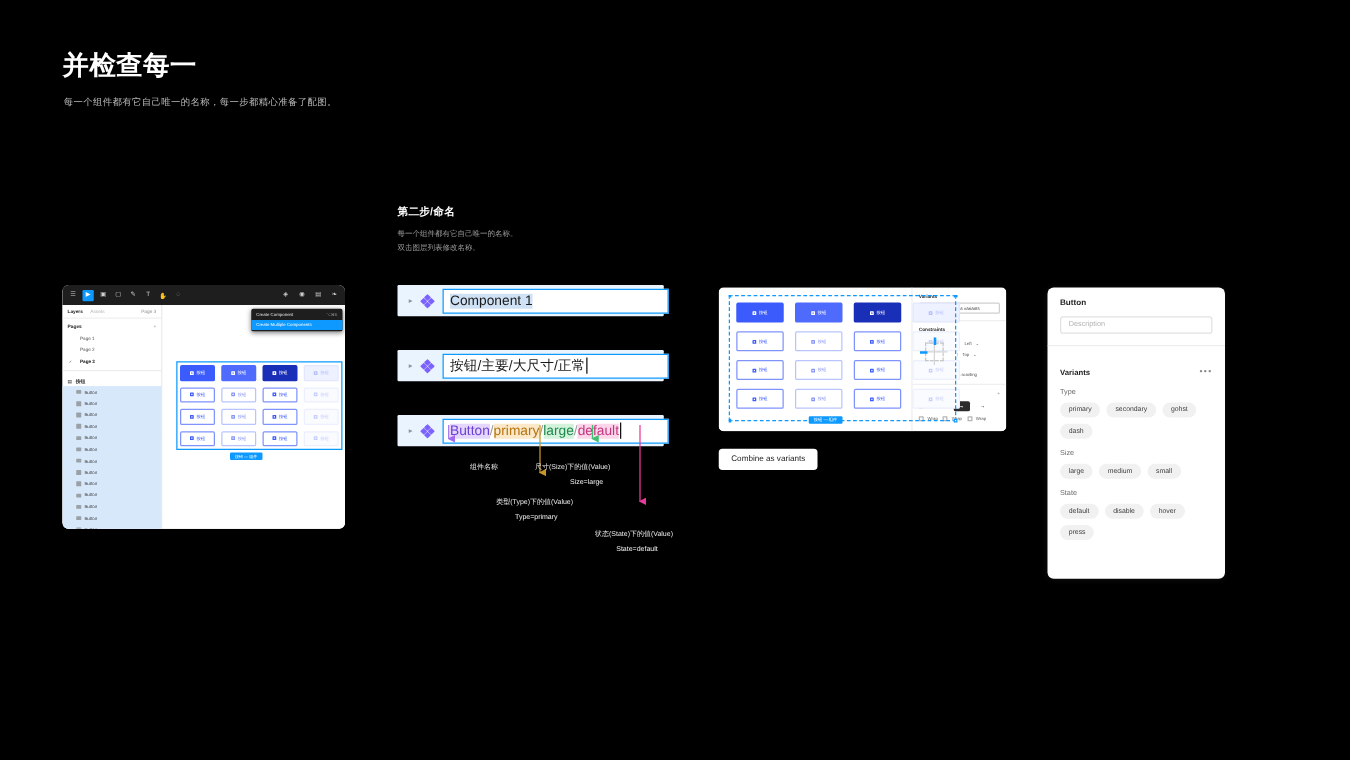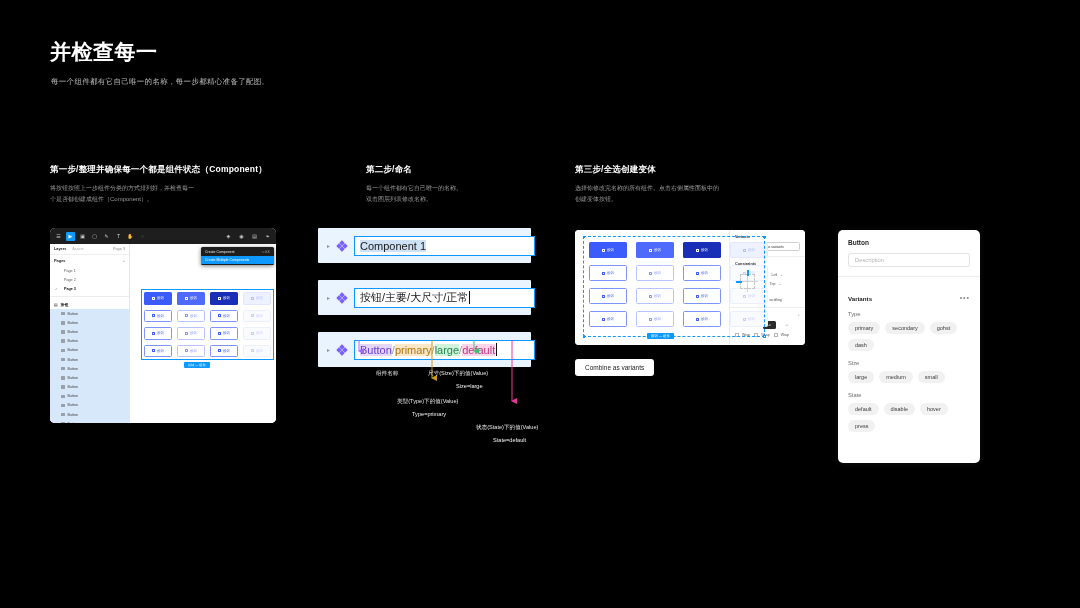--- a/index.html
+++ b/index.html
@@ -95,21 +95,21 @@
   .mini-btn.line  { background:#fff; border:.6px solid #7f93fd; color:#3b5bfd; }
   .mini-btn.line2 { background:#fff; border:.6px solid #b9c4fe; color:#8795f8; }
   .mini-btn.ghost { background:#eef1ff; border:.6px solid #e2e7ff; color:#b6bffa; }
   .mini-btn.ghostl{ background:#fafbff; border:.6px solid #eceffe; color:#c8cefb; }
   .mini-tag { position:absolute; left:54px; top:118px; background:#0d99ff; color:#fff;
               font-size:3.2px; padding:1px 4px; border-radius:1px; white-space:nowrap; }
 
   
   #panel2 { position:absolute; left:318px; top:228px; width:230px; height:220px; }
   .lrow {
-    position:absolute; left:0; width:213px; height:35px; background:#eaf4fe;
+    position:absolute; left:0; width:213px; height:25px; background:#eaf4fe;
     display:flex; align-items:center; gap:7px; padding-left:9px; border-radius:1px;
   }
   .lrow .caret { color:#8a95a5; font-size:6px; }
   .lrow .dia {
     width:10px; height:10px; position:relative; flex:0 0 10px;
   }
   .lrow .dia::before, .lrow .dia::after {
     content:''; position:absolute; width:4px; height:4px; background:#7b61ff;
     transform:rotate(45deg); border-radius:.5px;
   }
@@ -205,43 +205,29 @@
   }
 </style>
 </head>
 <body>
 
 <div id="page">
 
   <div class="page-title">并检查每一</div>
   <div class="page-sub">每一个组件都有它自己唯一的名称，每一步都精心准备了配图。</div>
 
-  <div class="col-head" style="left:50px; top:164px;">
-    <div class="h">第一步/整理并确保每一个都是组件状态（Component）</div>
-    <div class="d">
-      <div>将按钮按照上一步组件分类的方式排列好，并检查每一</div>
-      <div>个是否都创建成组件（Component）。</div>
-    </div>
-  </div>
-
-  <div class="col-head" style="left:318px; top:164px;margin-left:48px;">
+
+  <div class="col-head" style="left:318px; top:164px;">
     <div class="h">第二步/命名</div>
     <div class="d">
       <div>每一个组件都有它自己唯一的名称。</div>
       <div>双击图层列表修改名称。</div>
     </div>
   </div>
 
-  <div class="col-head" style="left:575px; top:164px;">
-    <div class="h">第三步/全选创建变体</div>
-    <div class="d">
-      <div>选择你修改完名称的所有组件。点击右侧属性面板中的</div>
-      <div>创建变体按钮。</div>
-    </div>
-  </div>
 
 
   <div class="card" id="panel1">
     <div class="fx-toolbar">
       <div class="fx-tool">☰</div>
       <div class="fx-tool active">▶</div>
       <div class="fx-tool">▣</div>
       <div class="fx-tool">▢</div>
       <div class="fx-tool">✎</div>
       <div class="fx-tool">T</div>

